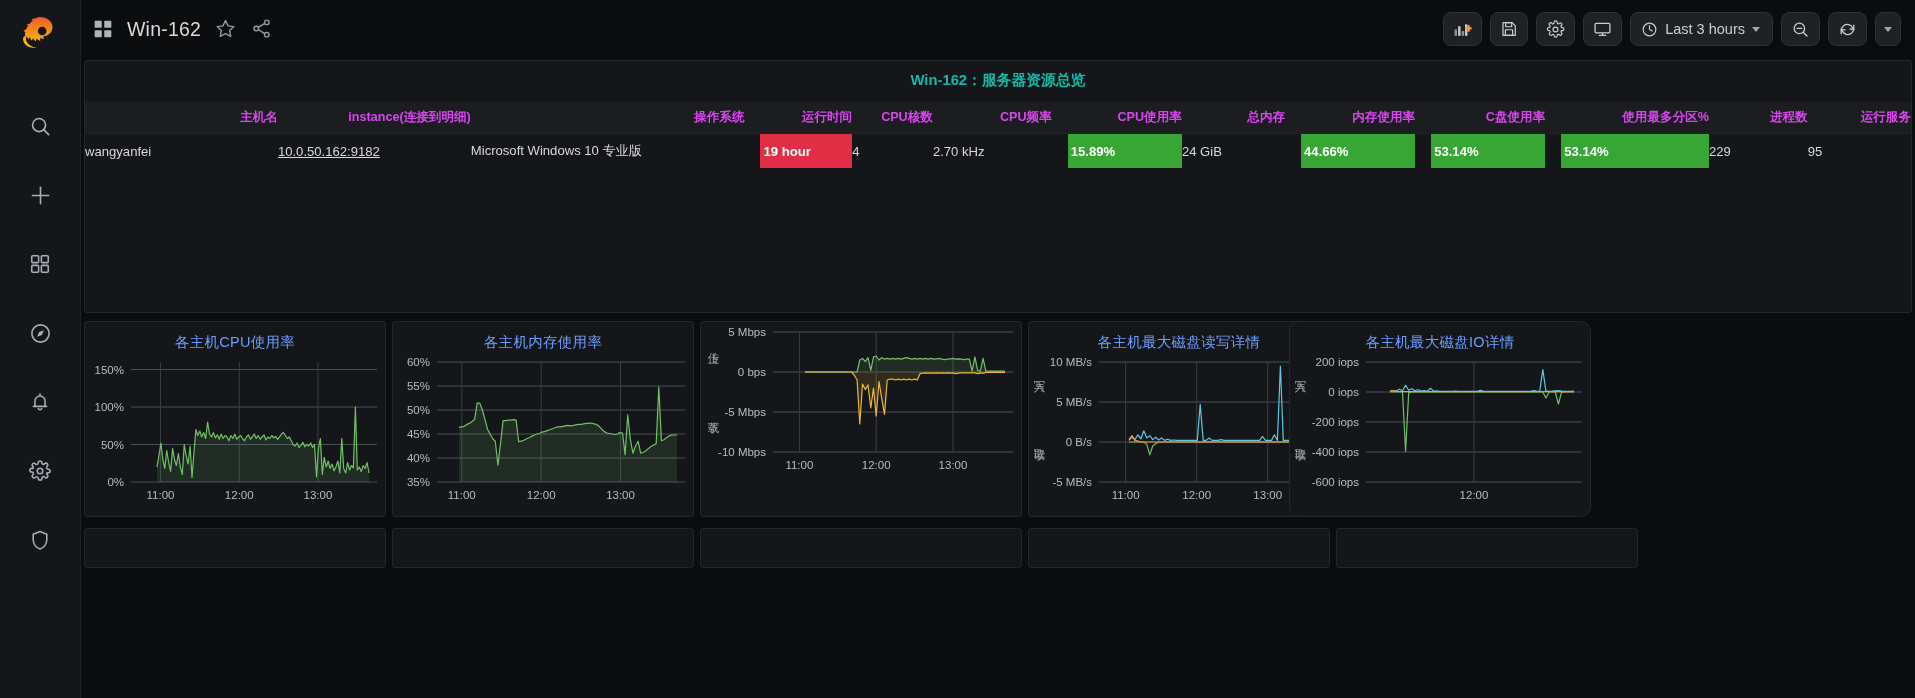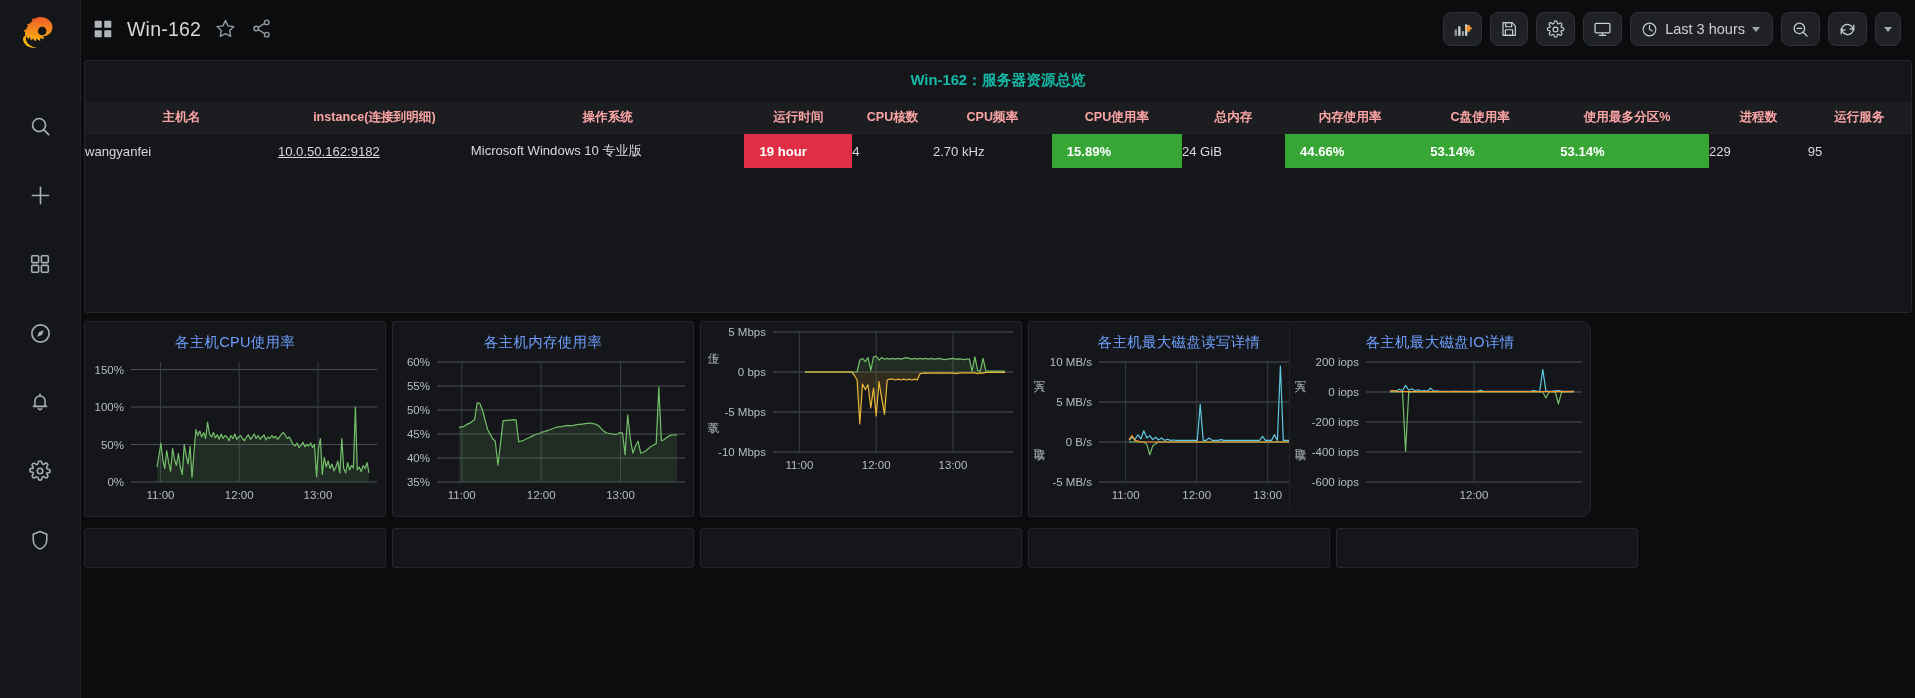--- a/index.html
+++ b/index.html
@@ -58,29 +58,29 @@
   .panel-title {
     text-align:center; color:#6e9fff; font-size:14.5px; padding-top:11px; letter-spacing:.3px;
   }
 
   
   #table-panel { left:3px; top:2px; width:1828px; height:253px; }
   #table-panel .ptitle { text-align:center; color:#14b8a6; font-size:14.8px; padding-top:10px; font-weight:700;}
   table.gtable { width:100%; border-collapse:collapse; margin-top:12px; table-layout:fixed;}
   table.gtable thead th {
     background:#1b1d20;
-    color:#fca5a5; font-size:12.6px; font-weight:700;
-    text-align:center; padding:7px 0 7px 0; height:28px;
+    color:#d946ef; font-size:12.6px; font-weight:700;
+    text-align:right; padding:7px 0 7px 0; height:28px;
     border-bottom:1px solid #202226;
   }
   table.gtable tbody td {
     font-size:13.1px; color:#d8d9da; height:34px; padding:0; vertical-align:middle;
   }
   .cellbox { display:inline-flex; align-items:center; height:34px; padding-left:0px;}
-  .fill { display:flex; align-items:center; height:34px; color:#fff; font-weight:700; font-size:13.1px; padding-left:15px;}
+  .fill { display:flex; align-items:center; height:34px; color:#fff; font-weight:700; font-size:13.1px; padding-left:3px;margin-left:16px;}
   .fill.red { background:#e02f44; }
   .fill.green { background:#37a635; }
   .lnk { color:#d8d9da; text-decoration: underline; cursor:pointer;}
 
   
   .gp { top:263px; height:196px; }
   #g1 { left:3px;   width:302px; }
   #g2 { left:311px; width:302px; }
   #g3 { left:619px; width:322px; }
   #g4 { left:947px; width:302px; }

